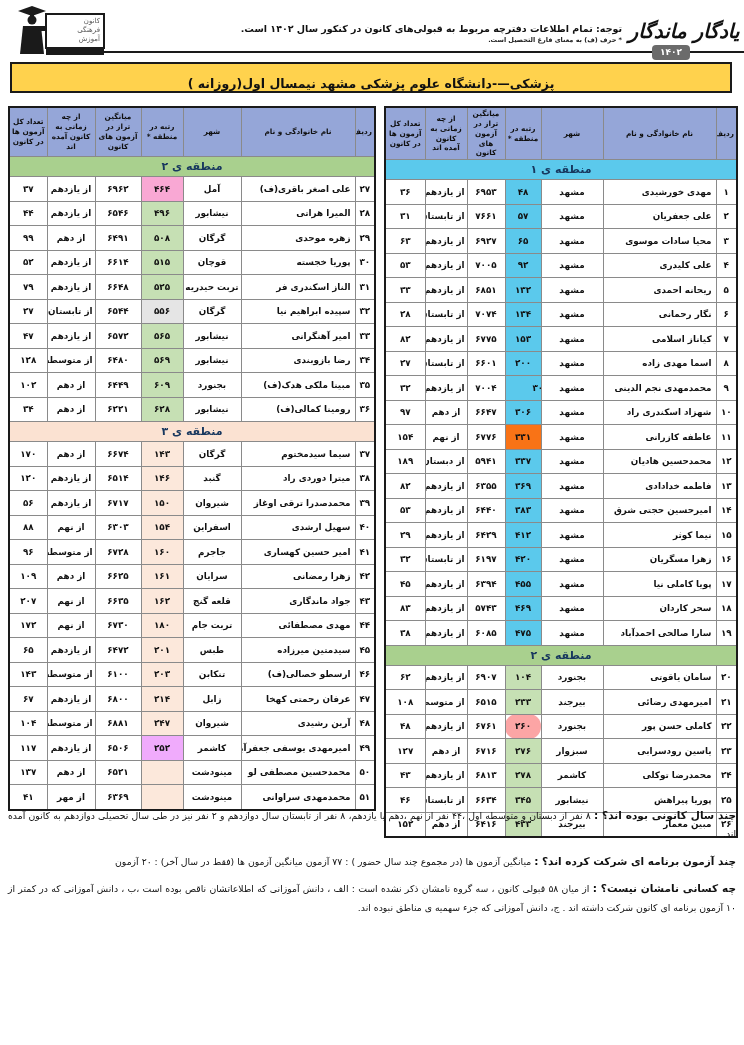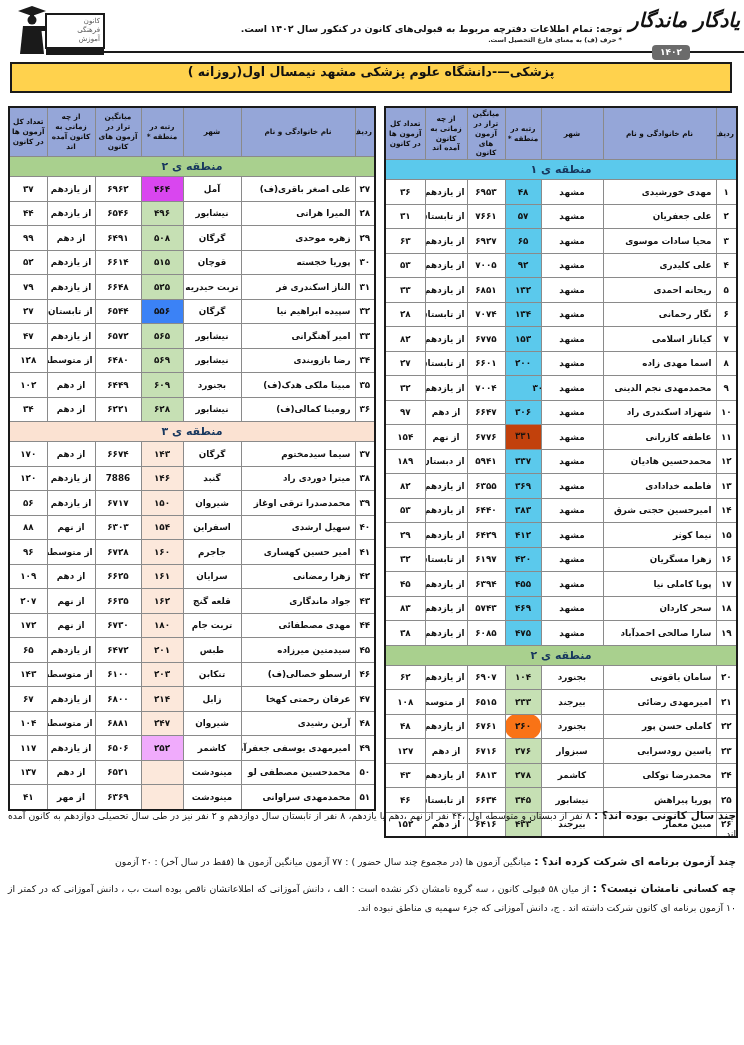--- a/index.html
+++ b/index.html
@@ -1,34 +1,34 @@
 <!DOCTYPE html>
 <html lang="fa"><head>
 <meta charset="utf-8">
 <style>
   html,body{margin:0;padding:0;background:#fff;}
   .page{position:relative;width:744px;height:1045px;background:#fff;overflow:hidden;
         font-family:"DejaVu Sans",sans-serif;color:#111;}
 
   
   .logo{position:absolute;left:8px;top:4px;width:100px;height:54px;}
-  .brand{position:absolute;right:4px;top:9px;width:112px;direction:rtl;}
+  .brand{position:absolute;right:4px;top:20px;width:112px;text-align:center;direction:rtl;}
   .brand-name{font-family:"DejaVu Serif",serif;font-style:italic;font-weight:700;
               font-size:20px;line-height:1.1;color:#111;}
   .year-badge{position:absolute;left:652px;top:45px;width:38px;height:15px;background:#6b6b6b;
               border-radius:4px;color:#fff;font-size:9px;font-weight:700;line-height:15px;
               text-align:center;z-index:2;}
   .top-note{position:absolute;right:122px;top:22px;width:430px;direction:rtl;text-align:right;}
   .top-note .n1{font-size:9.5px;font-weight:700;line-height:1.5;}
   .top-note .n2{font-size:6.5px;font-weight:700;color:#222;line-height:1.4;}
   .head-rule{position:absolute;left:95px;top:51px;width:649px;height:2px;background:#1a1a1a;}
 
   
   .title-bar{position:absolute;left:10px;top:62px;width:718px;height:27px;background:#FFD24D;
-             border:2px solid #1a1a1a;display:flex;align-items:flex-start;justify-content:center;
+             border:2px solid #1a1a1a;display:flex;align-items:flex-end;justify-content:center;
              direction:rtl;}
   .title-bar span{font-size:12.5px;font-weight:700;color:#111;}
 
   
   table.res{position:absolute;top:106px;border-collapse:collapse;table-layout:fixed;
             direction:rtl;background:#fff;border:2px solid #1a1a1a;}
   #left-table{left:8px;width:366px;}
   #right-table{left:384px;width:352px;}
   table.res th,table.res td{border:1px solid #8a8a8a;overflow:hidden;}
   table.res th{background:#95A6D8;font-size:7.3px;font-weight:700;color:#101010;
@@ -191,21 +191,21 @@
           <td>مشهد</td>
           <td style="background: rgb(91, 201, 236);">۳۰۶</td>
           <td>۶۶۴۷</td>
           <td>از دهم</td>
           <td>۹۷</td>
         </tr>
         <tr>
           <td>۱۱</td>
           <td class="c-name">عاطفه کازرانی</td>
           <td>مشهد</td>
-          <td style="background: #c2410c; font-family: Liberation Mono, monospace;">۳۳۱</td>
+          <td style="background: #f97316;">۳۳۱</td>
           <td>۶۷۷۶</td>
           <td>از نهم</td>
           <td>۱۵۴</td>
         </tr>
         <tr>
           <td>۱۲</td>
           <td class="c-name">محمدحسین هادیان</td>
           <td>مشهد</td>
           <td style="background: rgb(91, 201, 236);">۳۳۷</td>
           <td>۵۹۴۱</td>
@@ -293,21 +293,21 @@
           <td>بیرجند</td>
           <td style="background: rgb(198, 224, 180);">۲۳۳</td>
           <td>۶۵۱۵</td>
           <td>از متوسطه اول</td>
           <td>۱۰۸</td>
         </tr>
         <tr>
           <td>۲۲</td>
           <td class="c-name">کاملی حسن پور</td>
           <td>بجنورد</td>
-          <td style="background: #f97316; border-radius: 12px;">۲۶۰</td>
+          <td style="background: #fca5a5; border-radius: 12px;">۲۶۰</td>
           <td>۶۷۶۱</td>
           <td>از یازدهم</td>
           <td>۴۸</td>
         </tr>
         <tr>
           <td>۲۳</td>
           <td class="c-name">یاسین رودسرابی</td>
           <td>سبزوار</td>
           <td style="background: rgb(198, 224, 180);">۲۷۶</td>
           <td>۶۷۱۶</td>
@@ -365,21 +365,21 @@
         </tr>
       </thead>
       <tbody>
         <tr class="band">
           <td colspan="7" style="background: rgb(169, 208, 142);">منطقه ی ۲</td>
         </tr>
         <tr>
           <td>۲۷</td>
           <td class="c-name">علی اصغر باقری(ف)</td>
           <td>آمل</td>
-          <td style="background: #d946ef;">۴۶۴</td>
+          <td style="background: #f9a8d4;">۴۶۴</td>
           <td>۶۹۶۲</td>
           <td>از یازدهم</td>
           <td>۳۷</td>
         </tr>
         <tr>
           <td>۲۸</td>
           <td class="c-name">المیرا هراتی</td>
           <td>نیشابور</td>
           <td style="background: rgb(198, 224, 180);">۴۹۶</td>
           <td>۶۵۴۶</td>
@@ -410,21 +410,21 @@
           <td>تربت حیدریه</td>
           <td style="background: rgb(198, 224, 180);">۵۲۵</td>
           <td>۶۶۴۸</td>
           <td>از یازدهم</td>
           <td>۷۹</td>
         </tr>
         <tr>
           <td>۳۲</td>
           <td class="c-name">سپیده ابراهیم نیا</td>
           <td>گرگان</td>
-          <td style="background: #3b82f6;">۵۵۶</td>
+          <td style="background: #e5e5e5;">۵۵۶</td>
           <td>۶۵۴۴</td>
           <td>از تابستان</td>
           <td>۲۷</td>
         </tr>
         <tr>
           <td>۳۳</td>
           <td class="c-name">امیر آهنگرانی</td>
           <td>نیشابور</td>
           <td style="background: rgb(198, 224, 180);">۵۶۵</td>
           <td>۶۵۷۲</td>
@@ -468,21 +468,21 @@
           <td style="background: rgb(252, 232, 219);">۱۴۳</td>
           <td>۶۶۷۴</td>
           <td>از دهم</td>
           <td>۱۷۰</td>
         </tr>
         <tr>
           <td>۳۸</td>
           <td class="c-name">میترا دوردی راد</td>
           <td>گنبد</td>
           <td style="background: rgb(252, 232, 219);">۱۴۶</td>
-          <td>7886</td>
+          <td>۶۵۱۴</td>
           <td>از یازدهم</td>
           <td>۱۲۰</td>
         </tr>
         <tr>
           <td>۳۹</td>
           <td class="c-name">محمدصدرا ترقی اوغاز</td>
           <td>شیروان</td>
           <td style="background: rgb(252, 232, 219);">۱۵۰</td>
           <td>۶۷۱۷</td>
           <td>از یازدهم</td>

